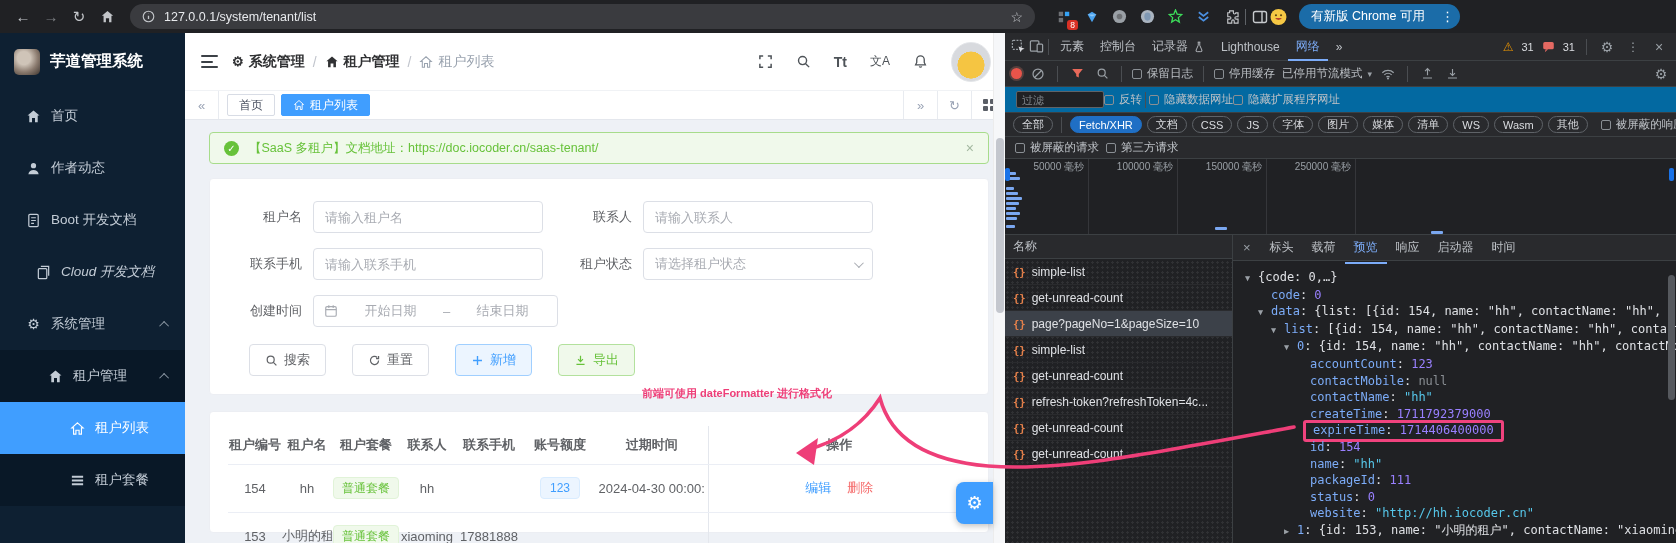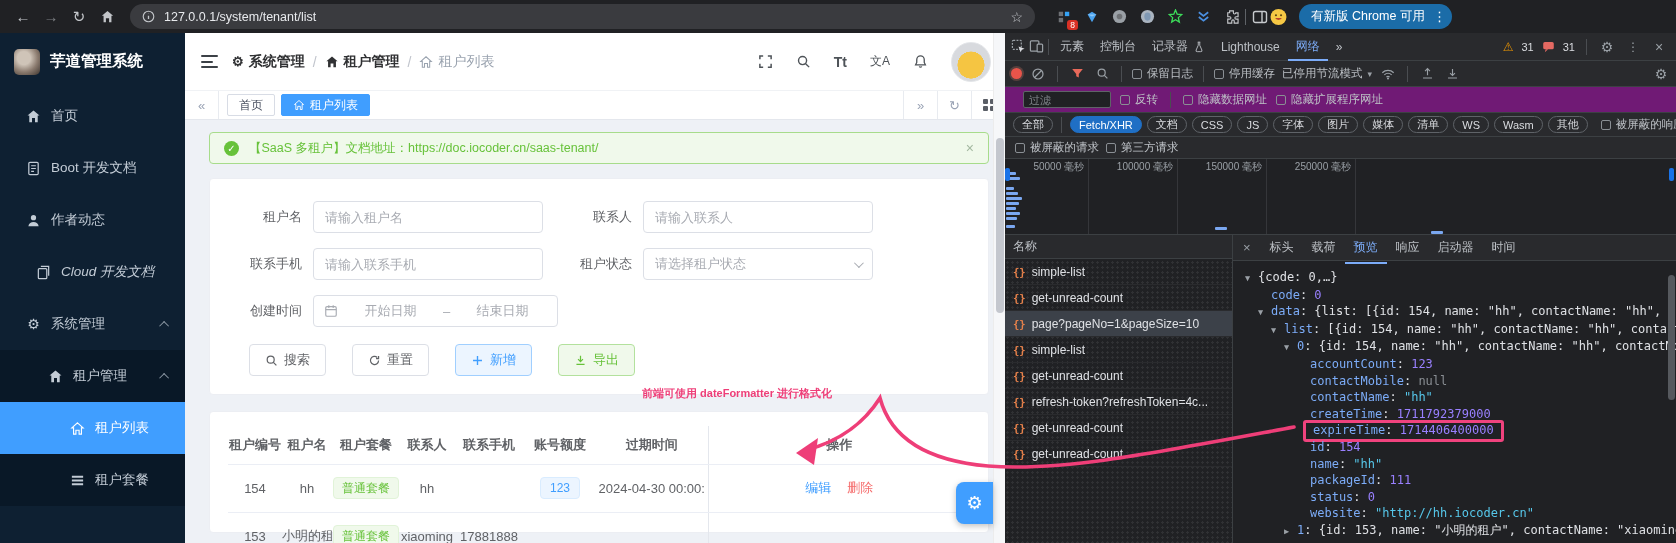--- a/index.html
+++ b/index.html
@@ -7,21 +7,21 @@
 svg{display:block}
 
 .browser-bar{position:absolute;left:0;top:0;width:1676px;height:33px;background:#202124;display:flex;align-items:center;padding:0 10px;gap:2px;color:#c7cacd}
 .nav-ic{width:26px;height:24px;display:flex;align-items:center;justify-content:center;font-size:15px;color:#c2c5c9;border-radius:50%}
 .omnibox{flex:0 0 905px;height:25px;background:#3a3b3f;border-radius:13px;display:flex;align-items:center;padding:0 12px;gap:9px;margin:0 8px;color:#e8eaed;font-size:12.5px}
 .omnibox .o-star{margin-left:auto;font-size:14px;color:#c2c5c9}
 .ext-area{display:flex;align-items:center;gap:11px;margin-left:10px}
 .ext-ic{position:relative;width:17px;height:17px;display:flex;align-items:center;justify-content:center}
 .badge8{position:absolute;right:-6px;bottom:-5px;background:#d93025;color:#fff;font-size:8.5px;border-radius:3px;padding:0 3px;line-height:10px}
 .vbar{width:1px;height:16px;background:#5f6368;margin:0 3px}
-.update-pill{display:flex;align-items:center;gap:8px;background:#1b6ca8;color:#fff;border-radius:13px;height:25px;padding:0 6px 0 12px;font-size:12.5px;margin-left:10px;white-space:nowrap}
+.update-pill{display:flex;align-items:center;gap:16px;background:#1b6ca8;color:#fff;border-radius:13px;height:25px;padding:0 6px 0 12px;font-size:12.5px;margin-left:10px;white-space:nowrap}
 .update-pill .kebab{font-size:13px}
 
 .app{position:absolute;left:0;top:33px;width:1005px;height:510px;display:flex;background:#fff}
 
 .sidebar{width:185px;background:#0e2032;color:#c3ccd6;flex-shrink:0;display:flex;flex-direction:column}
 .logo-row{height:57px;display:flex;align-items:center;gap:10px;padding:0 14px}
 .logo-img{width:26px;height:26px;border-radius:5px;background:radial-gradient(circle at 38% 35%,#cfc4b8 0 28%,#8a7a6e 60%,#3c342e);flex-shrink:0}
 .logo-title{color:#fff;font-size:15.5px;font-weight:bold;white-space:nowrap}
 .menu{flex:1}
 .menu-item{height:52px;display:flex;align-items:center;gap:10px;font-size:13.5px;color:#c3ccd6;cursor:pointer;position:relative}
@@ -96,21 +96,21 @@
 .dt-tab.active{color:#7cacf8;box-shadow:inset 0 -2px 0 #7cacf8}
 .dt-ic{width:18px;height:22px;display:flex;align-items:center;justify-content:center;color:#9aa0a6}
 .dt-right{margin-left:auto;display:flex;align-items:center;gap:8px;padding-right:4px}
 .warn{color:#f29900;font-size:12px}
 .cnt{color:#dadce0;font-size:11px}
 .dt-toolbar2{height:26px;padding:0 6px;gap:7px}
 .rec{width:11px;height:11px;border-radius:50%;background:#e8544a;box-shadow:0 0 0 2px #57403e}
 .cbox{width:10px;height:10px;border:1.3px solid #8a8f94;border-radius:2px;flex-shrink:0}
 .dt-lbl{font-size:11.5px;color:#bdc1c6;white-space:nowrap}
 .caret{font-size:9px;color:#9aa0a6}
-.dt-filter-row{height:26px;padding:0 18px;gap:9px;background:#701a75}
+.dt-filter-row{height:26px;padding:0 11px;background:#0369a1}
 .filter-input{width:88px;height:17px;background:#202124;border:1px solid #5f6368;border-radius:2px;color:#e8eaed;font-size:11px;padding:0 5px;font-family:"Liberation Sans",sans-serif}
 .filter-input::placeholder{color:#80868b}
 .dt-chips{height:24px;padding:0 8px;gap:5px;background:#292a2d}
 .chip{height:17px;display:flex;align-items:center;padding:0 8px;border:1px solid #5f6368;border-radius:9px;font-size:11px;color:#dadce0;white-space:nowrap;cursor:pointer}
 .chip.active{background:#1f6fc5;border-color:#1f6fc5;color:#fff}
 .dt-checks{height:22px;padding:0 10px;gap:7px;background:#292a2d}
 .ck{display:flex;align-items:center;gap:5px}
 
 .dt-waterfall{position:relative;height:76px;background:#202124;border-bottom:1px solid #3c4043;display:flex}
 .wf-cell{height:100%;border-right:1px solid #35363a;display:flex;justify-content:flex-end;padding:1px 4px 0 0}
@@ -236,34 +236,34 @@
           <span class="mi">
             <svg width="15" height="15" viewBox="0 0 16 16" fill="currentColor" aria-hidden="true">
               <path d="M8 1.6 14.4 7h-1.9v7H9.6V9.6H6.4V14H3.5V7H1.6z"></path>
             </svg>
           </span>
           <span>首页</span>
         </div>
         <div class="menu-item" style="padding-left: 26px;">
           <span class="mi">
             <svg width="15" height="15" viewBox="0 0 16 16" fill="currentColor" aria-hidden="true">
-              <rect x="3" y="1.5" width="10" height="13" rx="1.2" fill="none" stroke="currentColor" stroke-width="1.3"></rect>
-              <path d="M5.5 5h5M5.5 8h5M5.5 11h3" stroke="currentColor" stroke-width="1.2" fill="none"></path>
-            </svg>
-          </span>
-          <span>Boot 开发文档</span>
+              <circle cx="8" cy="5" r="2.8"></circle>
+              <path d="M2.5 14c.6-3 2.8-4.5 5.5-4.5s4.9 1.5 5.5 4.5z"></path>
+            </svg>
+          </span>
+          <span>作者动态</span>
         </div>
         <div class="menu-item" style="padding-left: 26px;">
           <span class="mi">
             <svg width="15" height="15" viewBox="0 0 16 16" fill="currentColor" aria-hidden="true">
-              <circle cx="8" cy="5" r="2.8"></circle>
-              <path d="M2.5 14c.6-3 2.8-4.5 5.5-4.5s4.9 1.5 5.5 4.5z"></path>
-            </svg>
-          </span>
-          <span>作者动态</span>
+              <rect x="3" y="1.5" width="10" height="13" rx="1.2" fill="none" stroke="currentColor" stroke-width="1.3"></rect>
+              <path d="M5.5 5h5M5.5 8h5M5.5 11h3" stroke="currentColor" stroke-width="1.2" fill="none"></path>
+            </svg>
+          </span>
+          <span>Boot 开发文档</span>
         </div>
         <div class="menu-item" style="padding-left: 36px; font-style: italic;">
           <span class="mi">
             <svg width="15" height="15" viewBox="0 0 16 16" fill="currentColor" aria-hidden="true">
               <rect x="2.5" y="3.8" width="9" height="10.7" rx="1" fill="none" stroke="currentColor" stroke-width="1.3"></rect>
               <path d="M5.2 1.5h8.3V11.5" fill="none" stroke="currentColor" stroke-width="1.3"></path>
             </svg>
           </span>
           <span>Cloud 开发文档</span>
         </div>

